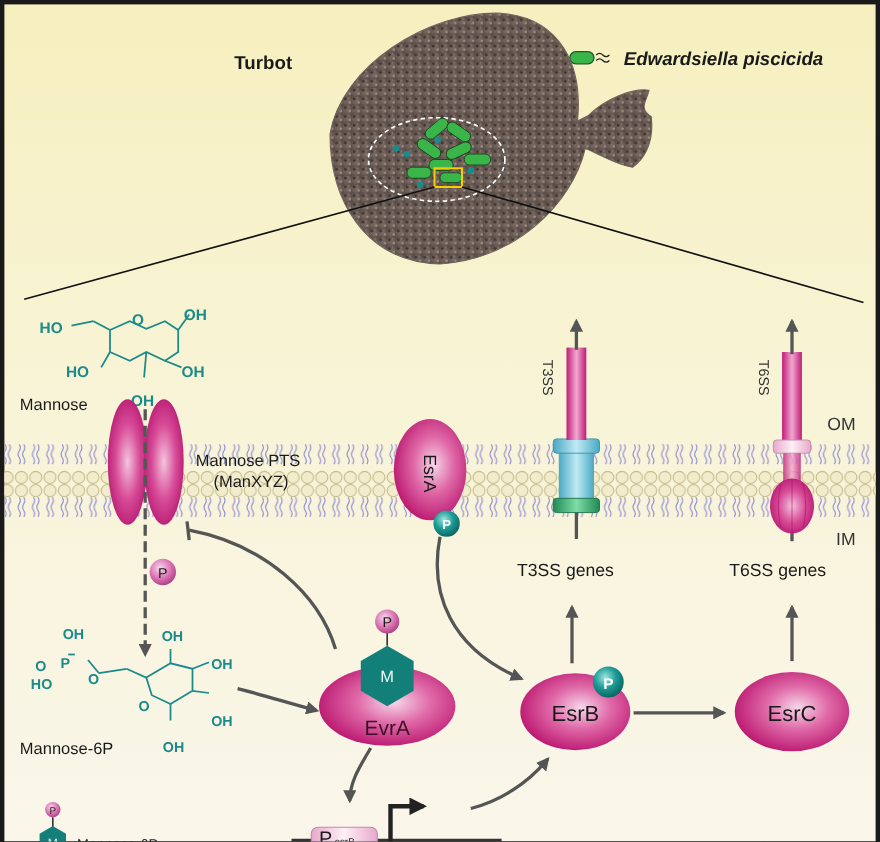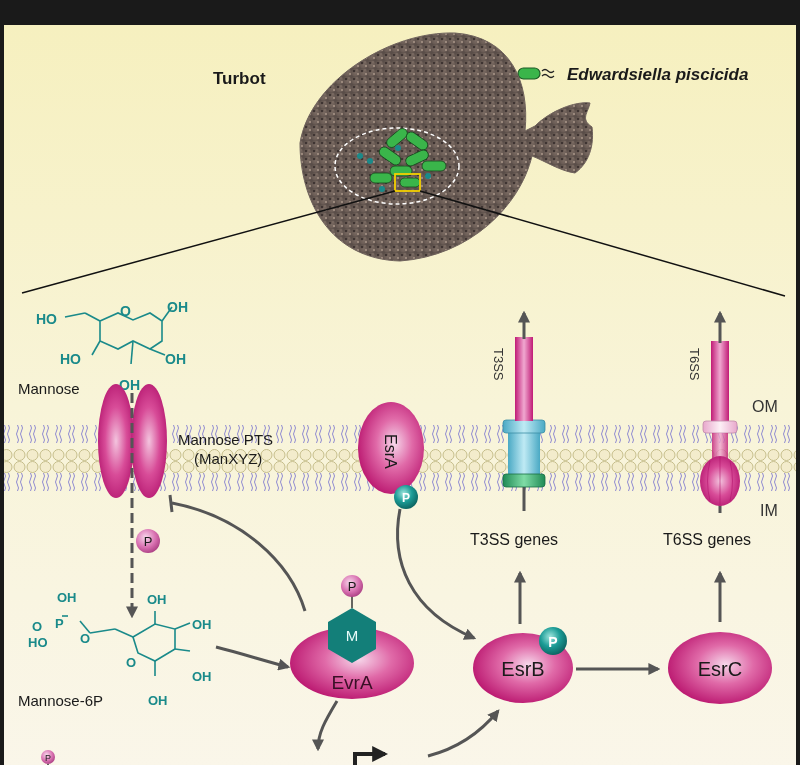--- a/index.html
+++ b/index.html
@@ -1,17 +1,17 @@
 <!DOCTYPE html>
 <html><head>
 <meta charset="utf-8">
 <style>
   html, body { margin:0; padding:0; }
   body { width:800px; height:765px; overflow:hidden; background:#1a1a1a; font-family:"Liberation Sans", sans-serif; }
-  #stage { position:absolute; left:0; top:0; width:800px; height:543px;margin-top:21px; }
+  #stage { position:absolute; left:0; top:0; width:800px; height:543px; }
   svg text { font-family:"Liberation Sans", sans-serif; }
   .chem { fill:#1a8a8a; font-weight:bold; }
   .lbl { fill:#1a1a1a; }
 </style>
 </head>
 <body>
 
 <div id="stage">
 <svg width="800" height="765" viewBox="0 0 800 765" xmlns="http://www.w3.org/2000/svg">
   <defs>

